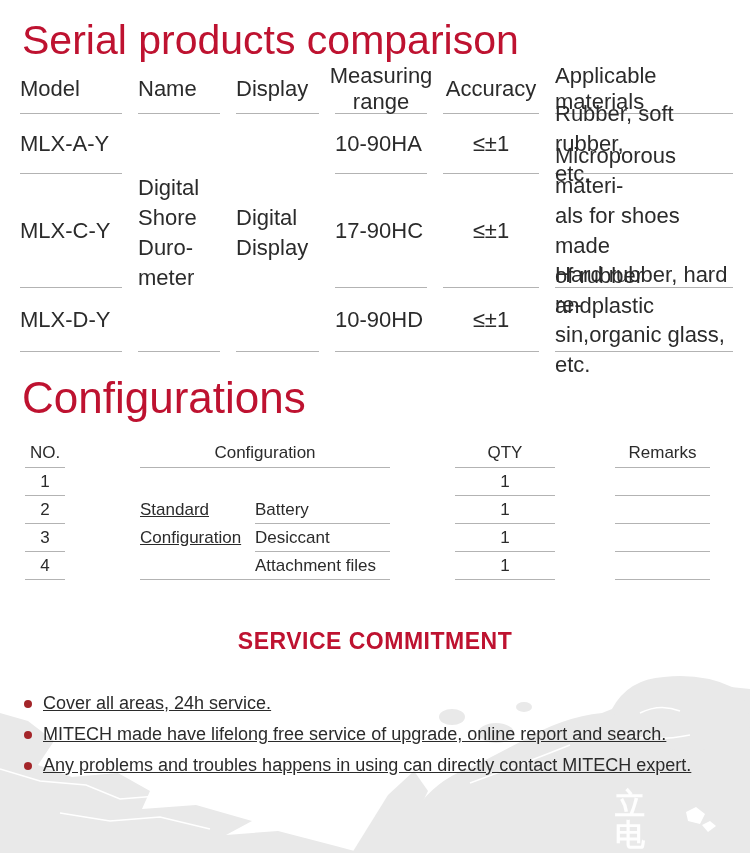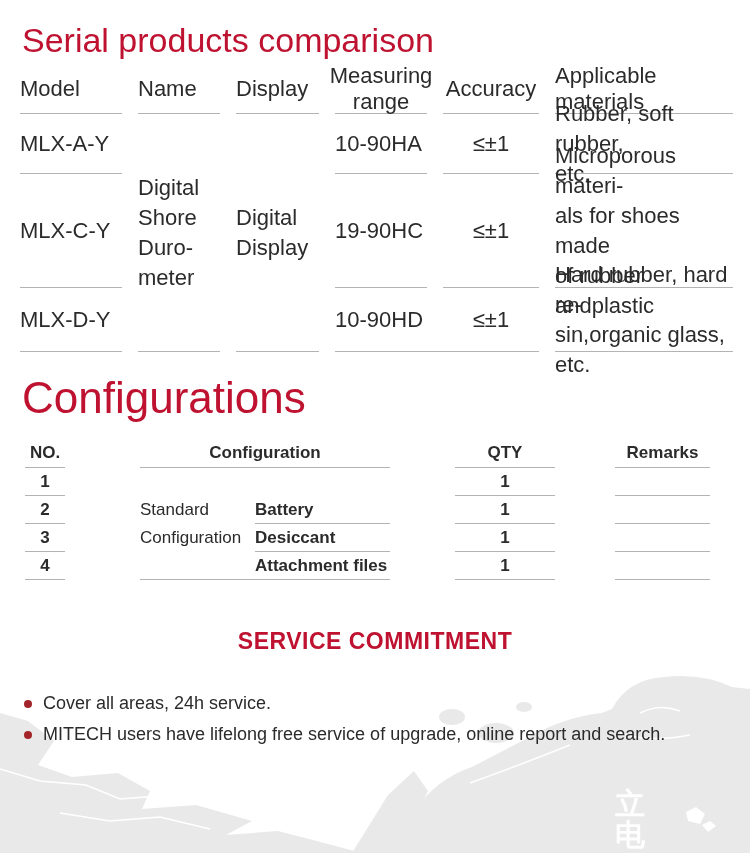--- a/index.html
+++ b/index.html
@@ -26,21 +26,21 @@
     position:absolute;left:612px;top:115px;width:36px;
     font-size:30px;line-height:31px;color:rgba(255,255,255,0.92);
     text-align:center;font-weight:700;
   }
 
   .content{position:relative;z-index:1;}
 
   
   .big-title{
     color:var(--accent);
-    font-size:34px;
+    font-size:41px;
     font-weight:400;
     line-height:40px;
     margin:20px 0 0 22px;
   }
   .big-title.second{font-size:44px;margin-top:26px;}
 
   
   .t1{
     display:grid;
     grid-template-columns:118px 98px 99px 108px 112px auto;
@@ -64,44 +64,45 @@
     display:grid;
     grid-template-columns:40px 75px 115px 135px 65px 100px 60px 95px;
     grid-template-rows:30px 28px 28px 28px 28px;
     margin:20px 0 0 25px;
     font-size:17px;
   }
   .t2 .cell{
     border-bottom:1px solid var(--rule);
     display:flex;
     align-items:center;
-    font-weight:bold;
   }
   .t2 .center{justify-content:center;text-align:center;}
   .t2 .grouplabel{
     border-bottom:1px solid var(--rule);
     display:flex;align-items:center;
     line-height:28px;
+    text-decoration:underline;
   }
 
   
   .svc-title{
     margin-top:48px;
     text-align:center;
     color:var(--accent);
     font-size:23px;
     font-weight:700;
     letter-spacing:0.5px;
     line-height:26px;
   }
   .bullets{margin:34px 0 0 24px;list-style:none;}
   .bullets li{
     display:flex;align-items:center;
     height:31px;
     font-size:18px;
+    text-decoration:underline;
   }
   .dot{
     width:8px;height:8px;border-radius:50%;
     background:var(--bullet);
     margin-right:11px;flex:0 0 auto;
   }
 </style>
 </head>
 <body>
 
@@ -152,21 +153,21 @@
     <div class="cell pre" style="grid-area:2/3/5/4">Digital
 Display</div>
 
     <div class="cell" style="grid-area:2/1">MLX-A-Y</div>
     <div class="cell" style="grid-area:2/4">10-90HA</div>
     <div class="cell center" style="grid-area:2/5">≤±1</div>
     <div class="cell pre last" style="grid-area:2/6">Rubber, soft rubber,
 etc.</div>
 
     <div class="cell" style="grid-area:3/1">MLX-C-Y</div>
-    <div class="cell" style="grid-area:3/4">19-90HC</div>
+    <div class="cell" style="grid-area:3/4">17-90HC</div>
     <div class="cell center" style="grid-area:3/5">≤±1</div>
     <div class="cell pre last" style="grid-area:3/6">Microporous materi-
 als for shoes made
 of rubber andplastic</div>
 
     <div class="cell" style="grid-area:4/1">MLX-D-Y</div>
     <div class="cell" style="grid-area:4/4">10-90HD</div>
     <div class="cell center" style="grid-area:4/5">≤±1</div>
     <div class="cell pre last" style="grid-area:4/6">Hard rubber, hard re-
 sin,organic glass, etc.</div>
@@ -206,17 +207,21 @@
 
   <div class="svc-title">SERVICE COMMITMENT</div>
 
   <ul class="bullets">
     <li>
       <span class="dot"></span>
       <span>Cover all areas, 24h service.</span>
     </li>
     <li>
       <span class="dot"></span>
-      <span>MITECH users have lifelong free service of upgrade, online report and search.</span>
+      <span>MITECH made have lifelong free service of upgrade, online report and search.</span>
+    </li>
+    <li>
+      <span class="dot"></span>
+      <span>Any problems and troubles happens in using can directly contact MITECH expert.</span>
     </li>
   </ul>
 
 </div>
 
 </body></html>

